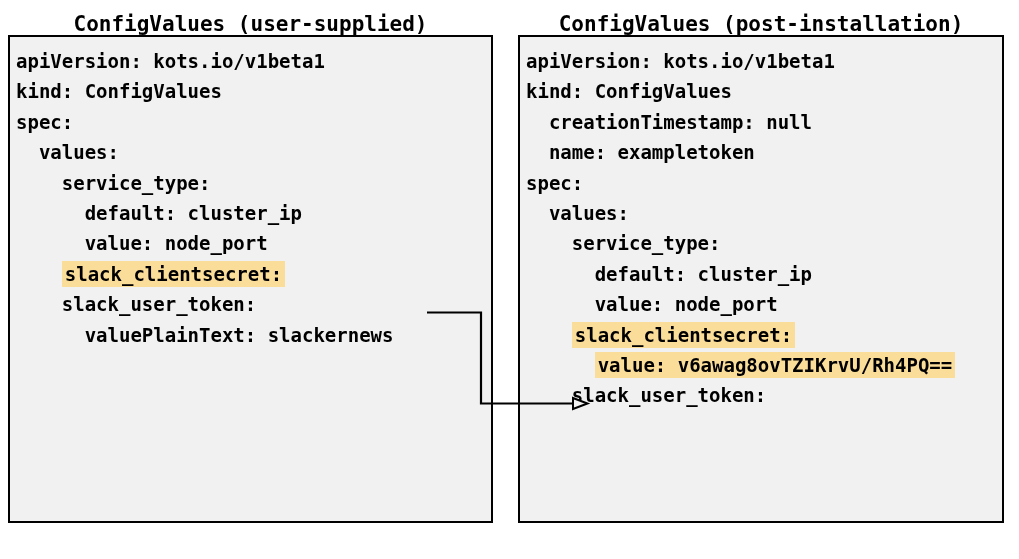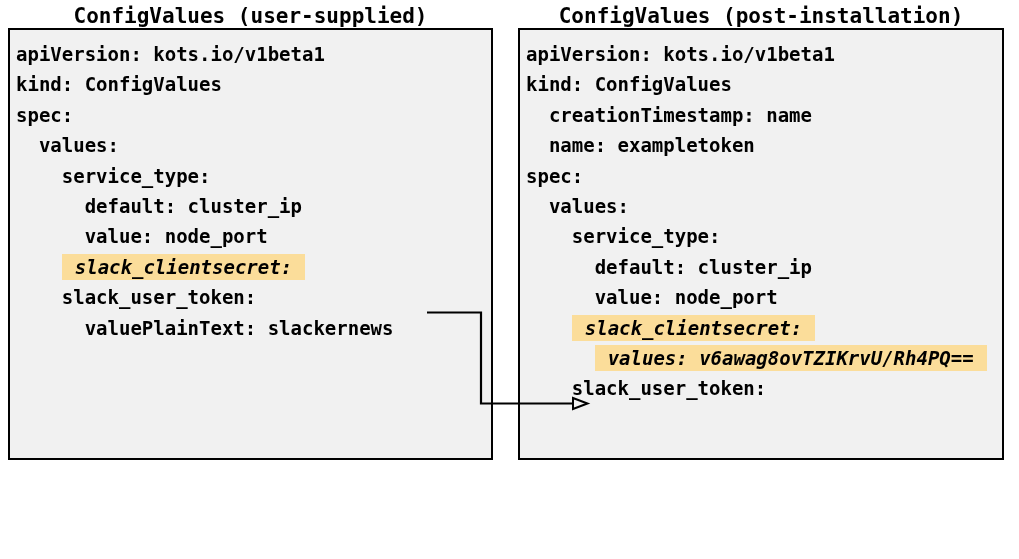--- a/index.html
+++ b/index.html
@@ -17,53 +17,52 @@
   }
   .canvas {
     position: relative;
     width: 1019px;
     height: 559px;
     background: #ffffff;
     overflow: hidden;
   }
   .panel-title {
     position: absolute;
-    top: 4px;
+    top: 12px;
     font-size: 21px;
     font-weight: bold;
     color: var(--text);
     text-align: center;
     white-space: pre;
   }
   .panel-title.left  { left: 8px;   width: 485px; }
   .panel-title.right { left: 518px; width: 486px; }
   .panel {
     position: absolute;
-    top: 28px;
-    height: 432px;
+    top: 35px;
+    height: 488px;
     background: var(--panel-bg);
     border: 2px solid var(--panel-border);
   }
   .panel.left  { left: 8px;   width: 485px; }
   .panel.right { left: 518px; width: 486px; }
   .code-box {
     padding: 9px 0 0 6px;
   }
   .code-line {
     white-space: pre;
     font-size: 19px;
     font-weight: bold;
     line-height: 30.4px;
     color: var(--text);
   }
   .code-text { color: var(--text); }
   .code-text.hl {
     background: var(--hl);
-    padding: 2px 13px;
-    font-style: italic;
+    padding: 2px 3px;
   }
   .arrow-overlay {
     position: absolute;
     left: 0;
     top: 0;
     pointer-events: none;
   }
   .arrow-line {
     fill: none;
     stroke: var(--arrow);
@@ -97,29 +96,29 @@
         <div class="code-line">    <span class="code-text hl">slack_clientsecret:</span></div>
         <div class="code-line">    <span class="code-text">slack_user_token:</span></div>
         <div class="code-line">      <span class="code-text">valuePlainText: slackernews</span></div>
       </div>
   </div>
 
   <div class="panel right">
     <div class="code-box">
         <div class="code-line"><span class="code-text">apiVersion: kots.io/v1beta1</span></div>
         <div class="code-line"><span class="code-text">kind: ConfigValues</span></div>
-        <div class="code-line">  <span class="code-text">creationTimestamp: name</span></div>
+        <div class="code-line">  <span class="code-text">creationTimestamp: null</span></div>
         <div class="code-line">  <span class="code-text">name: exampletoken</span></div>
         <div class="code-line"><span class="code-text">spec:</span></div>
         <div class="code-line">  <span class="code-text">values:</span></div>
         <div class="code-line">    <span class="code-text">service_type:</span></div>
         <div class="code-line">      <span class="code-text">default: cluster_ip</span></div>
         <div class="code-line">      <span class="code-text">value: node_port</span></div>
         <div class="code-line">    <span class="code-text hl">slack_clientsecret:</span></div>
-        <div class="code-line">      <span class="code-text hl">values: v6awag8ovTZIKrvU/Rh4PQ==</span></div>
+        <div class="code-line">      <span class="code-text hl">value: v6awag8ovTZIKrvU/Rh4PQ==</span></div>
         <div class="code-line">    <span class="code-text">slack_user_token:</span></div>
       </div>
   </div>
 
   <svg class="arrow-overlay" width="1019" height="559" viewBox="0 0 1019 559">
     <path class="arrow-line" d="M 427 312.5 L 481 312.5 L 481 403.5 L 573 403.5"></path>
     <path class="arrow-head" d="M 573 398 L 587.5 403.5 L 573 409 Z"></path>
   </svg>
 
 </div>

